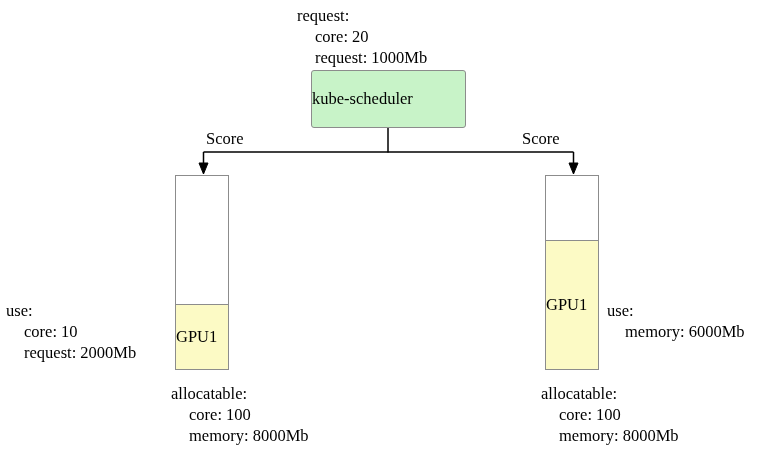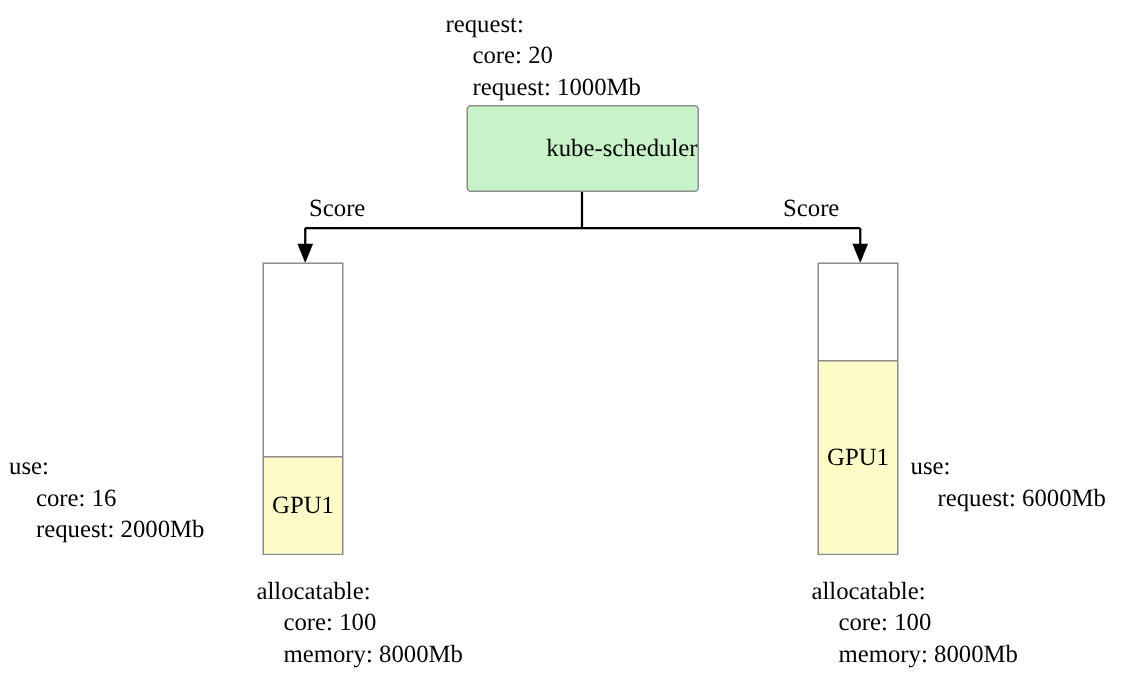--- a/index.html
+++ b/index.html
@@ -46,21 +46,21 @@
     position: absolute;
     left: 311px;
     top: 70px;
     width: 153px;
     height: 56px;
     background: var(--scheduler-fill, #c8f3c8);
     border: 1px solid var(--scheduler-border, #8c8c8c);
     border-radius: 3px;
     display: flex;
     align-items: center;
-    justify-content: flex-end;
+    justify-content: flex-start;
   }
   .score {
     position: absolute;
     top: 129px;
     white-space: nowrap;
   }
   .score-left  { left: 206px; }
   .score-right { left: 522px; }
   .node {
     position: absolute;
@@ -74,21 +74,20 @@
   .node-right { left: 545px; }
   .pod {
     position: absolute;
     left: 0;
     right: 0;
     bottom: 0;
     background: var(--pod-fill, #fcfac5);
     border-top: 1px solid var(--node-border, #8c8c8c);
     display: flex;
     align-items: center;
-    justify-content: center;
   }
   .pod-left  { height: 64px; }
   .pod-right { height: 128px; }
   .block-request    { left: 297px; top: 5px; }
   .block-use-left   { left: 6px;   top: 300px; }
   .block-use-right  { left: 607px; top: 300px; }
   .block-alloc-left { left: 171px; top: 383px; }
   .block-alloc-right{ left: 541px; top: 383px; }
 </style>
 </head>
@@ -125,27 +124,27 @@
   </div>
 
   <div class="node node-right">
     <div class="pod pod-right">
       <span>GPU1</span>
     </div>
   </div>
 
   <div class="textblock block-use-left">
     <div>use:</div>
-    <div class="indent">core: 16</div>
+    <div class="indent">core: 10</div>
     <div class="indent">request: 2000Mb</div>
   </div>
 
   <div class="textblock block-use-right">
     <div>use:</div>
-    <div class="indent">request: 6000Mb</div>
+    <div class="indent">memory: 6000Mb</div>
   </div>
 
   <div class="textblock block-alloc-left">
     <div>allocatable:</div>
     <div class="indent">core: 100</div>
     <div class="indent">memory: 8000Mb</div>
   </div>
 
   <div class="textblock block-alloc-right">
     <div>allocatable:</div>

